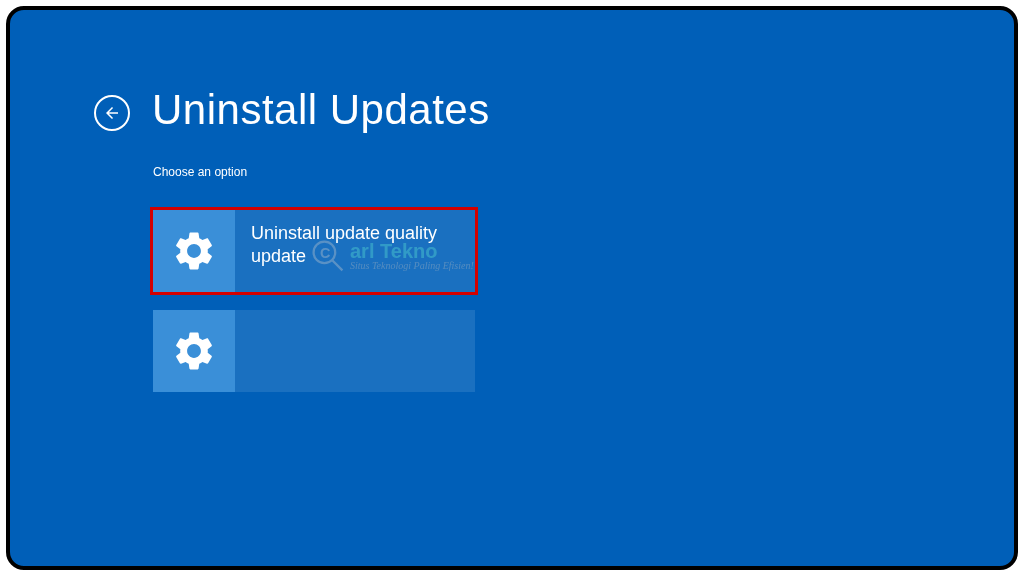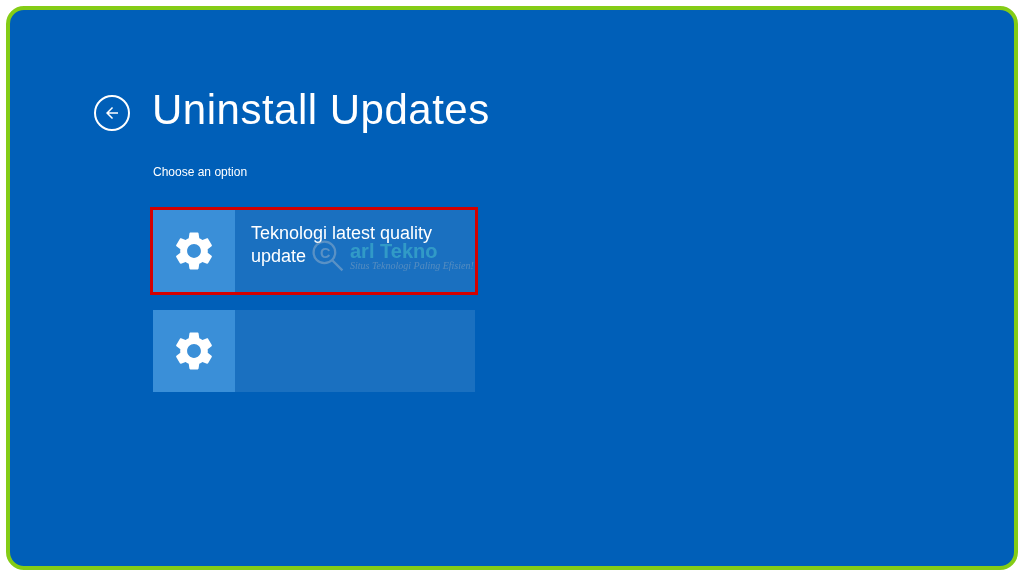--- a/index.html
+++ b/index.html
@@ -14,21 +14,21 @@
       font-family: "Segoe UI Light", "Segoe UI", Arial, sans-serif;
       overflow: hidden;
     }
     .frame {
       position: absolute;
       top: 6px;
       left: 6px;
       width: 1012px;
       height: 564px;
       background: #005fb8;
-      border: 4px solid #84cc16;
+      border: 4px solid #000000;
       border-radius: 18px;
       color: #ffffff;
     }
     .header {
       position: absolute;
       top: 76px;
       left: 84px;
       display: flex;
       align-items: center;
       gap: 22px;
@@ -161,21 +161,21 @@
   <div class="subtitle">Choose an option</div>
 
   <div class="options">
 
     <div class="option-tile highlighted">
       <div class="icon-box">
         <svg viewBox="0 0 24 24">
           <path d="M19.14,12.94c0.04-0.3,0.06-0.61,0.06-0.94c0-0.32-0.02-0.64-0.07-0.94l2.03-1.58c0.18-0.14,0.23-0.41,0.12-0.61 l-1.92-3.32c-0.12-0.22-0.37-0.29-0.59-0.22l-2.39,0.96c-0.5-0.38-1.03-0.7-1.62-0.94L14.4,2.81c-0.04-0.24-0.24-0.41-0.48-0.41 h-3.84c-0.24,0-0.43,0.17-0.47,0.41L9.25,5.35C8.66,5.59,8.12,5.92,7.63,6.29L5.24,5.33c-0.22-0.08-0.47,0-0.59,0.22L2.74,8.87 C2.62,9.08,2.66,9.34,2.86,9.48l2.03,1.58C4.84,11.36,4.8,11.69,4.8,12s0.02,0.64,0.07,0.94l-2.03,1.58 c-0.18,0.14-0.23,0.41-0.12,0.61l1.92,3.32c0.12,0.22,0.37,0.29,0.59,0.22l2.39-0.96c0.5,0.38,1.03,0.7,1.62,0.94l0.36,2.54 c0.05,0.24,0.24,0.41,0.48,0.41h3.84c0.24,0,0.44-0.17,0.47-0.41l0.36-2.54c0.59-0.24,1.13-0.56,1.62-0.94l2.39,0.96 c0.22,0.08,0.47,0,0.59-0.22l1.92-3.32c0.12-0.22,0.07-0.47-0.12-0.61L19.14,12.94z M12,15.6c-1.98,0-3.6-1.62-3.6-3.6 s1.62-3.6,3.6-3.6s3.6,1.62,3.6,3.6S13.98,15.6,12,15.6z"></path>
         </svg>
       </div>
-      <div class="option-label">Teknologi latest quality update</div>
+      <div class="option-label">Uninstall update quality update</div>
     </div>
 
     <div class="option-tile">
       <div class="icon-box">
         <svg viewBox="0 0 24 24">
           <path d="M19.14,12.94c0.04-0.3,0.06-0.61,0.06-0.94c0-0.32-0.02-0.64-0.07-0.94l2.03-1.58c0.18-0.14,0.23-0.41,0.12-0.61 l-1.92-3.32c-0.12-0.22-0.37-0.29-0.59-0.22l-2.39,0.96c-0.5-0.38-1.03-0.7-1.62-0.94L14.4,2.81c-0.04-0.24-0.24-0.41-0.48-0.41 h-3.84c-0.24,0-0.43,0.17-0.47,0.41L9.25,5.35C8.66,5.59,8.12,5.92,7.63,6.29L5.24,5.33c-0.22-0.08-0.47,0-0.59,0.22L2.74,8.87 C2.62,9.08,2.66,9.34,2.86,9.48l2.03,1.58C4.84,11.36,4.8,11.69,4.8,12s0.02,0.64,0.07,0.94l-2.03,1.58 c-0.18,0.14-0.23,0.41-0.12,0.61l1.92,3.32c0.12,0.22,0.37,0.29,0.59,0.22l2.39-0.96c0.5,0.38,1.03,0.7,1.62,0.94l0.36,2.54 c0.05,0.24,0.24,0.41,0.48,0.41h3.84c0.24,0,0.44-0.17,0.47-0.41l0.36-2.54c0.59-0.24,1.13-0.56,1.62-0.94l2.39,0.96 c0.22,0.08,0.47,0,0.59-0.22l1.92-3.32c0.12-0.22,0.07-0.47-0.12-0.61L19.14,12.94z M12,15.6c-1.98,0-3.6-1.62-3.6-3.6 s1.62-3.6,3.6-3.6s3.6,1.62,3.6,3.6S13.98,15.6,12,15.6z"></path>
         </svg>
       </div>
     </div>
 

